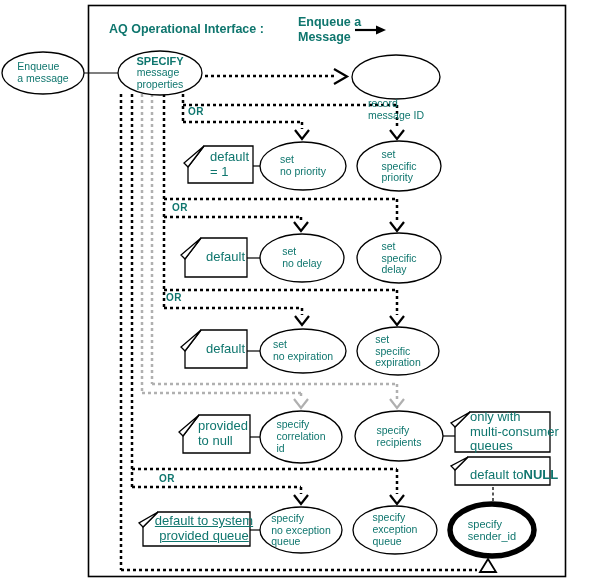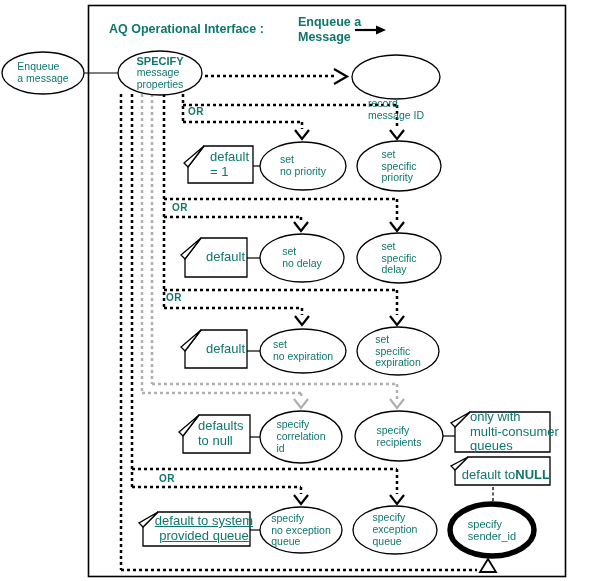--- a/index.html
+++ b/index.html
@@ -171,28 +171,28 @@
   <div class="txt lbl" style="left:353px;top:506px;width:84px;height:48px;">specify
 exception
 queue</div>
   <div class="txt lbl" style="left:450px;top:505px;width:84px;height:50px;font-size:11px;">specify
 sender_id</div>
 
   <div class="txt doclbl" style="left:188px;top:146px;width:65px;height:37px;padding-left:22px;">default
 = 1</div>
   <div class="txt doclbl" style="left:185px;top:238px;width:62px;height:39px;padding-left:21px;">default</div>
   <div class="txt doclbl" style="left:185px;top:330px;width:62px;height:38px;padding-left:21px;">default</div>
-  <div class="txt doclbl" style="left:183px;top:415px;width:67px;height:38px;padding-left:15px;">defaults
+  <div class="txt doclbl" style="left:183px;top:415px;width:67px;height:38px;padding-left:15px;">provided
 to null</div>
   <div class="txt doclbl" style="left:143px;top:512px;width:122px;height:34px;padding-left:0;justify-content:center;text-align:center;text-decoration:underline;">default to system
 provided queue</div>
   <div class="txt doclbl" style="left:455px;top:412px;width:114px;height:40px;padding-left:15px;">only with
 multi-consumer
 queues</div>
-  <div class="txt doclbl" style="left:455px;top:457px;width:95px;height:36px;padding-left:15px;white-space:nowrap;justify-content:flex-end;">
+  <div class="txt doclbl" style="left:455px;top:457px;width:95px;height:36px;padding-left:15px;white-space:nowrap;">
     <span>default to </span>
       <span class="bold">NULL</span>
   </div>
 
   <div class="txt or" style="left:188px;top:106px;">OR</div>
   <div class="txt or" style="left:172px;top:202px;">OR</div>
   <div class="txt or" style="left:166px;top:292px;">OR</div>
   <div class="txt or" style="left:159px;top:473px;">OR</div>
 
 </div>

